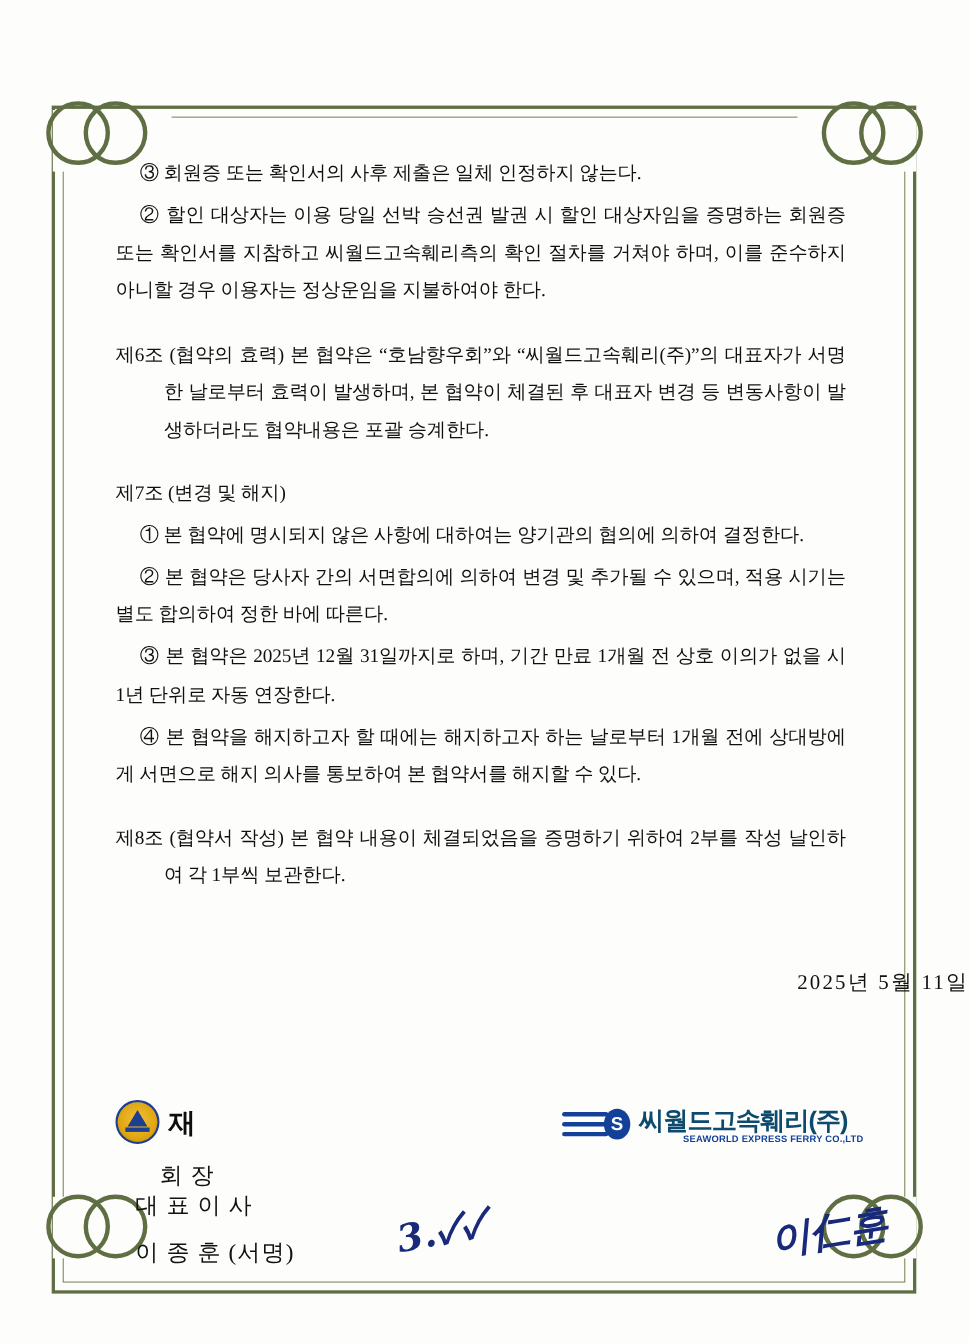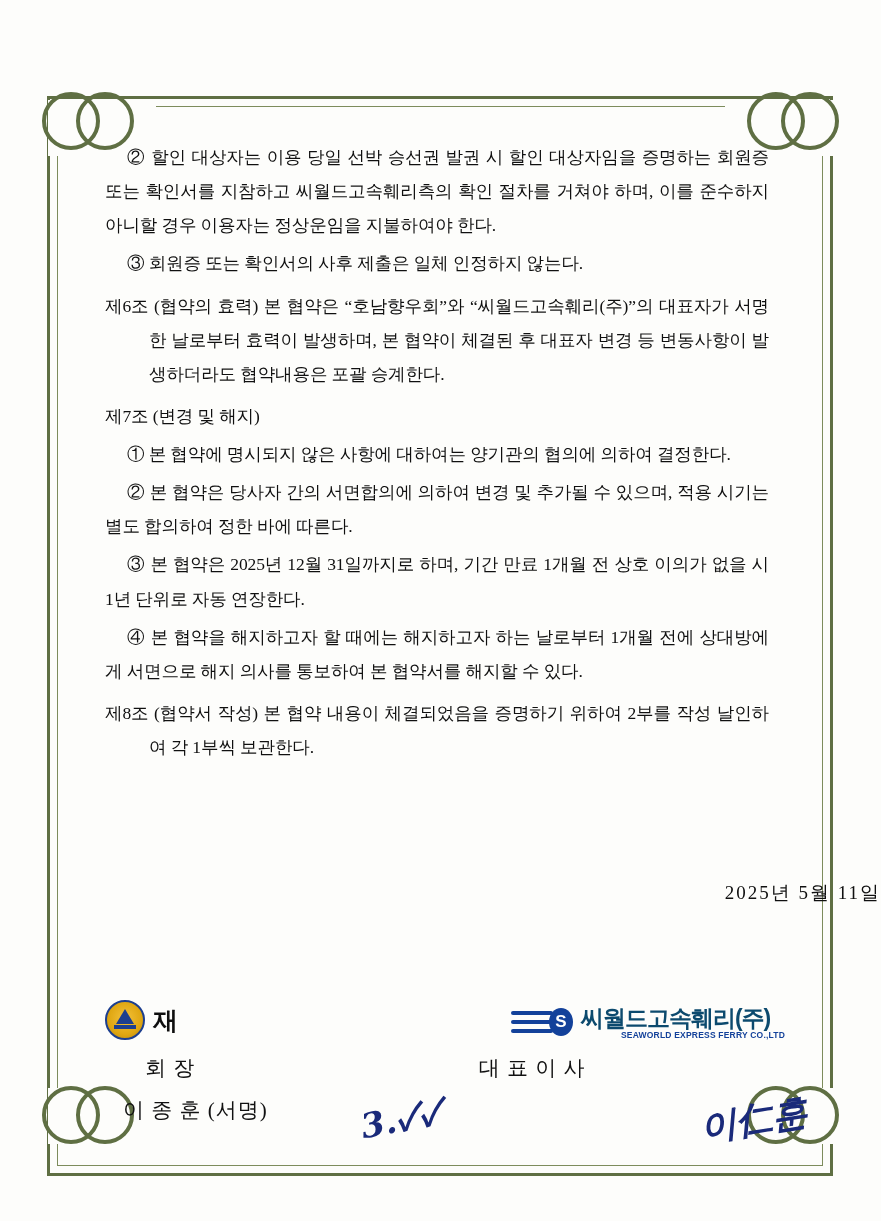--- a/index.html
+++ b/index.html
@@ -96,21 +96,21 @@
   .para {
     margin: 0 0 4px 0;
     text-align: justify;
     text-justify: inter-character;
   }
   .para.indent-1 { text-indent: 22px; }
   .para.hang {
     padding-left: 44px;
     text-indent: -44px;
   }
-  .gap-md { margin-top: 8px; }
+  .gap-md { margin-top: 24px; }
 
   
   .date-line {
     position: absolute;
     left: 0;
     top: 880px;
     width: 881px;
     text-align: right;
     font-size: 19px;
     letter-spacing: 2px;
@@ -226,20 +226,21 @@
     margin-left: 40px;
   }
 
   
   .title-row, .name-row {
     display: flex;
     justify-content: space-between;
     margin-top: 14px;
     font-size: 21px;
     letter-spacing: 1px;
+    flex-direction: column;
   }
   .title-row .left,
   .name-row .left { width: 340px; padding-left: 40px; }
   .title-row .right,
   .name-row .right { width: 330px; padding-left: 18px; }
   .sig-wrap { position: relative; display: inline-block; }
 
   .handwriting {
     position: absolute;
     font-family: "DejaVu Serif", serif;
@@ -286,22 +287,22 @@
   <div class="corner corner-bl">
     <div class="ring r1"></div>
       <div class="ring r2"></div>
   </div>
   <div class="corner corner-br">
     <div class="ring r1"></div>
       <div class="ring r2"></div>
   </div>
 
   <div class="content">
+    <p class="para indent-1">③ 회원증 또는 확인서의 사후 제출은 일체 인정하지 않는다.</p>
     <p class="para indent-1">② 할인 대상자는 이용 당일 선박 승선권 발권 시 할인 대상자임을 증명하는 회원증 또는 확인서를 지참하고 씨월드고속훼리측의 확인 절차를 거쳐야 하며, 이를 준수하지 아니할 경우 이용자는 정상운임을 지불하여야 한다.</p>
-    <p class="para indent-1">③ 회원증 또는 확인서의 사후 제출은 일체 인정하지 않는다.</p>
     <p class="para hang gap-md">제6조 (협약의 효력) 본 협약은 “호남향우회”와 “씨월드고속훼리(주)”의 대표자가 서명한 날로부터 효력이 발생하며, 본 협약이 체결된 후 대표자 변경 등 변동사항이 발생하더라도 협약내용은 포괄 승계한다.</p>
     <p class="para gap-md">제7조 (변경 및 해지)</p>
     <p class="para indent-1">① 본 협약에 명시되지 않은 사항에 대하여는 양기관의 협의에 의하여 결정한다.</p>
     <p class="para indent-1">② 본 협약은 당사자 간의 서면합의에 의하여 변경 및 추가될 수 있으며, 적용 시기는 별도 합의하여 정한 바에 따른다.</p>
     <p class="para indent-1">③ 본 협약은 2025년 12월 31일까지로 하며, 기간 만료 1개월 전 상호 이의가 없을 시 1년 단위로 자동 연장한다.</p>
     <p class="para indent-1">④ 본 협약을 해지하고자 할 때에는 해지하고자 하는 날로부터 1개월 전에 상대방에게 서면으로 해지 의사를 통보하여 본 협약서를 해지할 수 있다.</p>
     <p class="para hang gap-md">제8조 (협약서 작성) 본 협약 내용이 체결되었음을 증명하기 위하여 2부를 작성 날인하여 각 1부씩 보관한다.</p>
   </div>
 
   <div class="date-line">2025년  5월  11일</div>

